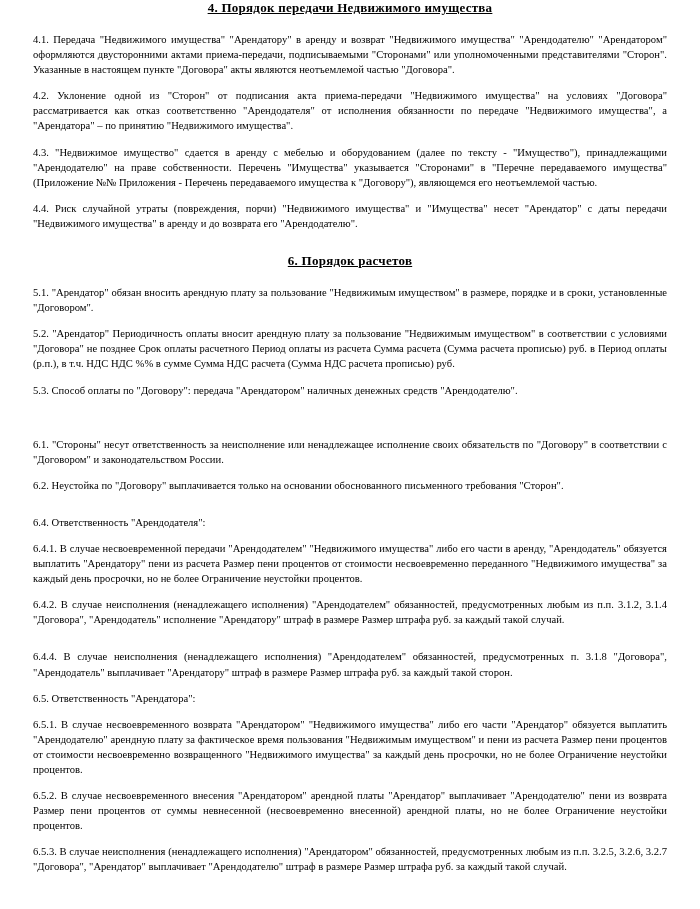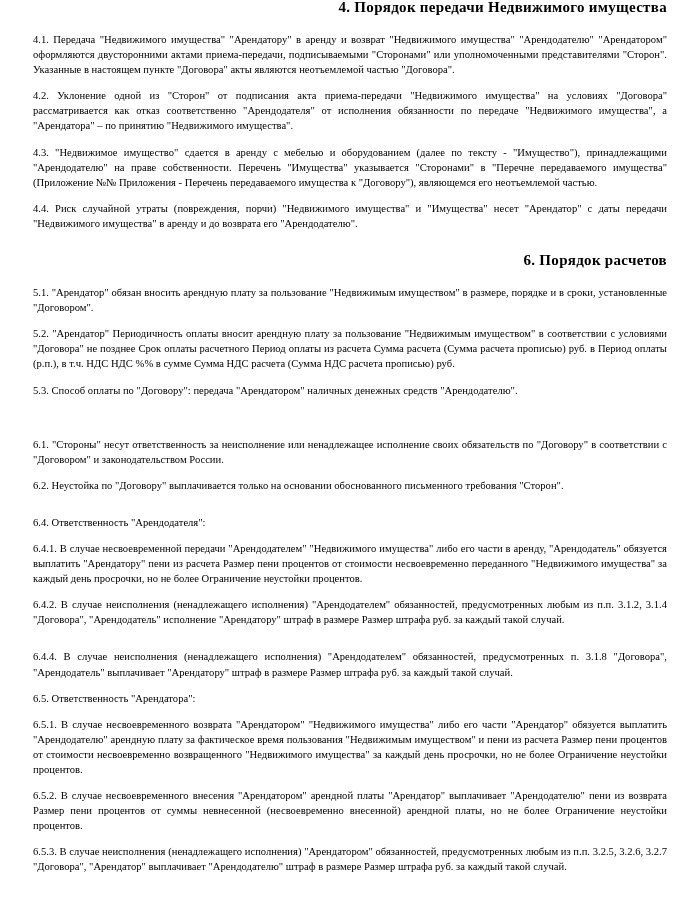--- a/index.html
+++ b/index.html
@@ -21,27 +21,28 @@
     overflow: hidden;
     box-sizing: border-box;
   }
   .content {
     position: absolute;
     left: 33px;
     top: 0px;
     width: 634px;
   }
   .doc-heading {
-    font-size: 15px;
+    font-size: 13px;
     font-weight: bold;
     line-height: 15px;
     margin: 0;
     padding: 0;
-    text-align: right;
+    text-align: center;
     letter-spacing: 0.02em;
+    text-decoration: underline;
   }
   .doc-para {
     font-size: 10.6px;
     font-weight: normal;
     line-height: 15.1px;
     margin: 0;
     padding: 0;
     text-align: justify;
     text-justify: inter-word;
     hyphens: none;
@@ -99,21 +100,21 @@
     <div class="gap-md"></div>
 
     <p class="doc-para">6.4.1. В случае несвоевременной передачи "Арендодателем" "Недвижимого имущества" либо его части в аренду, "Арендодатель" обязуется выплатить "Арендатору" пени из расчета Размер пени процентов от стоимости несвоевременно переданного "Недвижимого имущества" за каждый день просрочки, но не более Ограничение неустойки процентов.</p>
     <div class="gap-md"></div>
 
     <p class="doc-para">6.4.2. В случае неисполнения (ненадлежащего исполнения) "Арендодателем" обязанностей, предусмотренных любым из п.п. 3.1.2, 3.1.4 "Договора", "Арендодатель" исполнение "Арендатору" штраф в размере Размер штрафа руб. за каждый такой случай.</p>
     <div class="gap-md"></div>
 
     <div class="gap-md"></div>
 
-    <p class="doc-para">6.4.4. В случае неисполнения (ненадлежащего исполнения) "Арендодателем" обязанностей, предусмотренных п. 3.1.8 "Договора", "Арендодатель" выплачивает "Арендатору" штраф в размере Размер штрафа руб. за каждый такой случай.</p>
+    <p class="doc-para">6.4.4. В случае неисполнения (ненадлежащего исполнения) "Арендодателем" обязанностей, предусмотренных п. 3.1.8 "Договора", "Арендодатель" выплачивает "Арендатору" штраф в размере Размер штрафа руб. за каждый такой сторон.</p>
     <div class="gap-md"></div>
 
     <p class="doc-para">6.5. Ответственность "Арендатора":</p>
     <div class="gap-md"></div>
 
     <p class="doc-para">6.5.1. В случае несвоевременного возврата "Арендатором" "Недвижимого имущества" либо его части "Арендатор" обязуется выплатить "Арендодателю" арендную плату за фактическое время пользования "Недвижимым имуществом" и пени из расчета Размер пени процентов от стоимости несвоевременно возвращенного "Недвижимого имущества" за каждый день просрочки, но не более Ограничение неустойки процентов.</p>
     <div class="gap-md"></div>
 
     <p class="doc-para">6.5.2. В случае несвоевременного внесения "Арендатором" арендной платы "Арендатор" выплачивает "Арендодателю" пени из возврата Размер пени процентов от суммы невнесенной (несвоевременно внесенной) арендной платы, но не более Ограничение неустойки процентов.</p>
     <div class="gap-md"></div>

